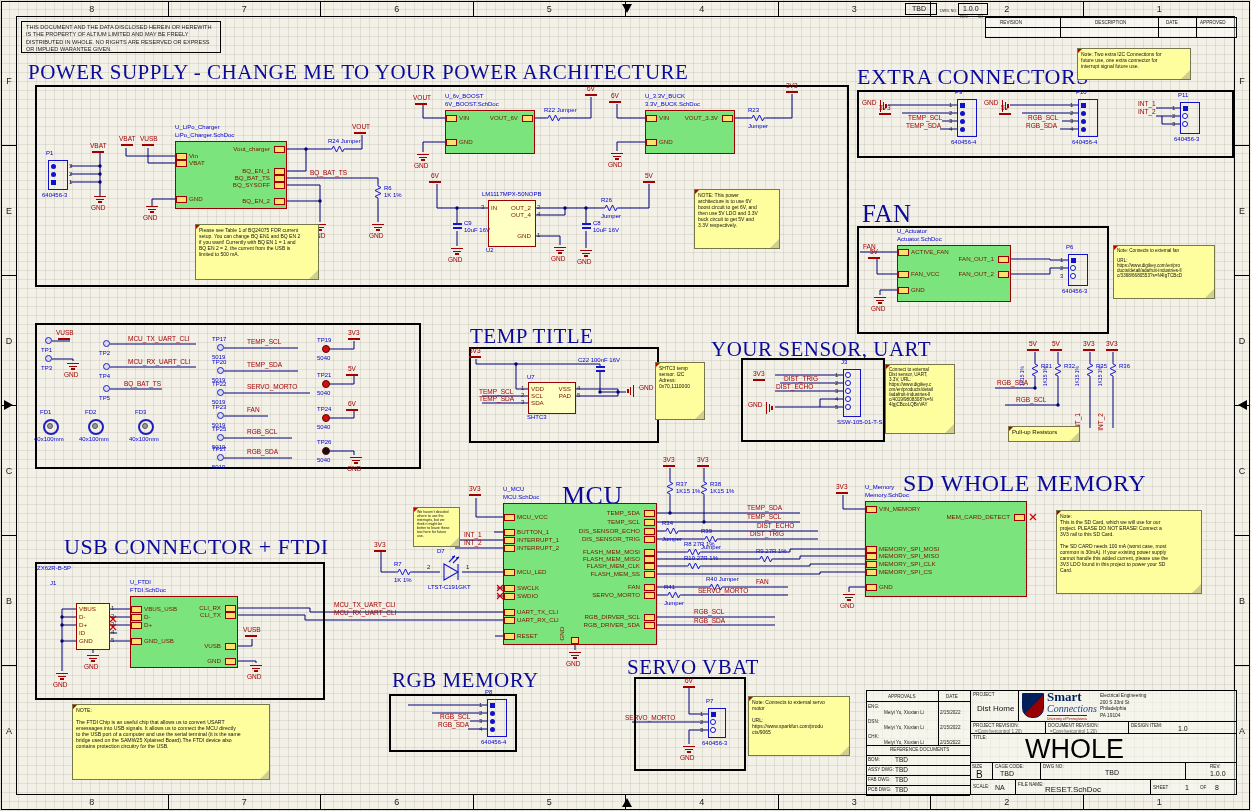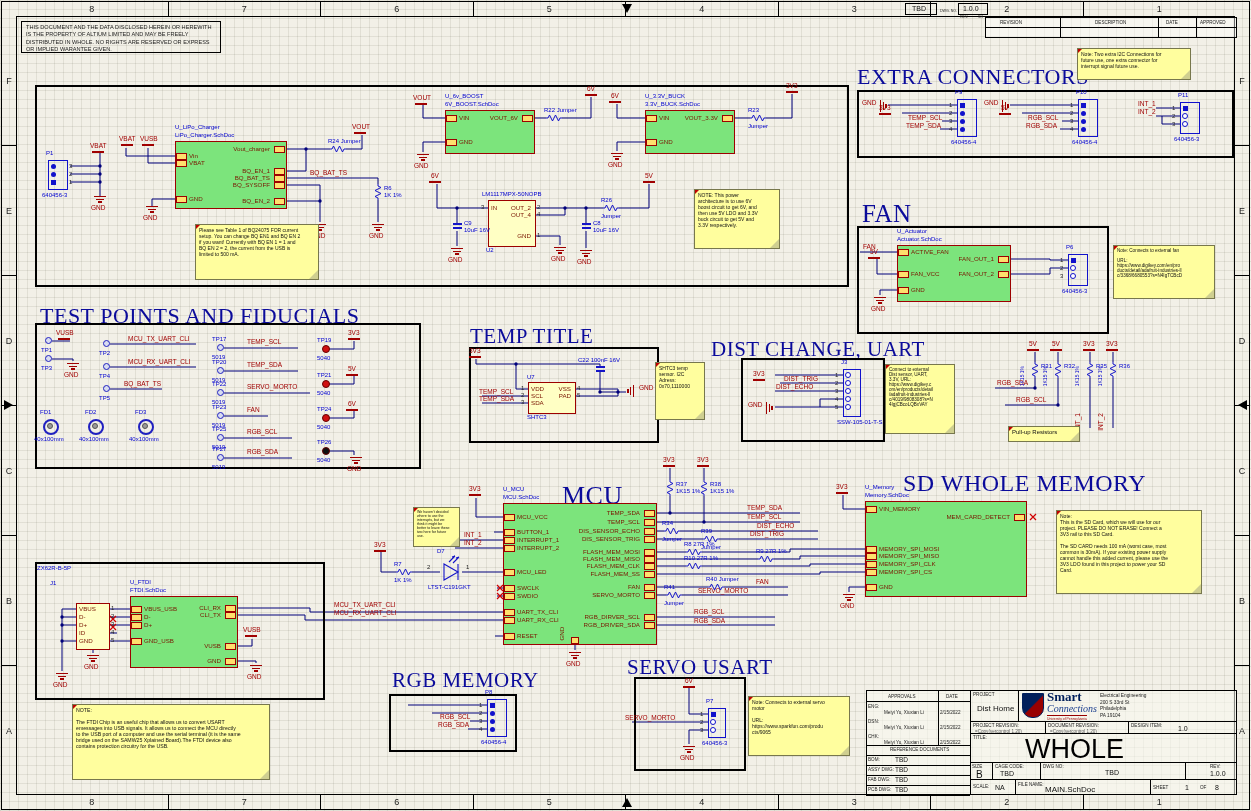--- a/index.html
+++ b/index.html
@@ -185,36 +185,37 @@
   <div class="tb-lab" style="left:1043px;top:764px">DWG NO:</div>
   <div class="tb-val" style="left:1105px;top:769px">TBD</div>
   <div style="position:absolute;left:1185px;top:762px;width:1px;height:17px;background:#000"></div>
   <div class="tb-lab" style="left:1210px;top:764px">REV:</div>
   <div class="tb-val" style="left:1210px;top:770px">1.0.0</div>
   <div style="position:absolute;left:970px;top:779px;width:267px;height:1px;background:#000"></div>
   <div class="tb-lab" style="left:973px;top:784px">SCALE:</div>
   <div class="tb-val" style="left:995px;top:784px">NA</div>
   <div style="position:absolute;left:1015px;top:779px;width:1px;height:16px;background:#000"></div>
   <div class="tb-lab" style="left:1018px;top:782px">FILE NAME:</div>
-  <div class="tb-val" style="left:1045px;top:785px;font-size:8px">MAIN.SchDoc</div>
+  <div class="tb-val" style="left:1045px;top:785px;font-size:8px">RESET.SchDoc</div>
   <div style="position:absolute;left:1150px;top:779px;width:1px;height:16px;background:#000"></div>
   <div class="tb-lab" style="left:1153px;top:785px">SHEET</div>
   <div class="tb-val" style="left:1185px;top:784px">1</div>
   <div class="tb-lab" style="left:1200px;top:785px">OF</div>
   <div class="tb-val" style="left:1215px;top:784px">8</div>
 
+<div class="sec-title" style="left: 28px; top: 60px; font-size: 21px;">POWER SUPPLY - CHANGE ME TO YOUR POWER ARCHITECTURE</div>
     <div class="sec-title" style="left: 857px; top: 64px; font-size: 22px;">EXTRA CONNECTORS</div>
     <div class="sec-title" style="left: 862px; top: 200px; font-size: 25px;">FAN</div>
-    <div class="sec-title" style="left: 40px; top: 303px; font-size: 22px;">TEST POINTS AND FIDUCIALS</div>
     <div class="sec-title" style="left: 470px; top: 324px; font-size: 21px;">TEMP TITLE</div>
-    <div class="sec-title" style="left: 711px; top: 337px; font-size: 21px;">DIST CHANGE, UART</div>
+    <div class="sec-title" style="left: 711px; top: 337px; font-size: 21px;">YOUR SENSOR, UART</div>
     <div class="sec-title" style="left: 562px; top: 481px; font-size: 26px;">MCU</div>
     <div class="sec-title" style="left: 903px; top: 470px; font-size: 24px;">SD WHOLE MEMORY</div>
+    <div class="sec-title" style="left: 64px; top: 534px; font-size: 22px;">USB CONNECTOR + FTDI</div>
     <div class="sec-title" style="left: 392px; top: 668px; font-size: 21px;">RGB MEMORY</div>
-    <div class="sec-title" style="left: 627px; top: 655px; font-size: 21px;">SERVO USART</div>
+    <div class="sec-title" style="left: 627px; top: 655px; font-size: 21px;">SERVO VBAT</div>
     <div class="sec-box" style="left: 35px; top: 85px; width: 810px; height: 198px;"></div>
     <div class="sec-box" style="left: 857px; top: 90px; width: 373px; height: 64px;"></div>
     <div class="sec-box" style="left: 857px; top: 226px; width: 248px; height: 104px;"></div>
     <div class="sec-box" style="left: 35px; top: 323px; width: 382px; height: 142px;"></div>
     <div class="sec-box" style="left: 469px; top: 347px; width: 186px; height: 92px;"></div>
     <div class="sec-box" style="left: 741px; top: 358px; width: 140px; height: 80px;"></div>
     <div class="sec-box" style="left: 35px; top: 562px; width: 286px; height: 134px;"></div>
     <div class="sec-box" style="left: 389px; top: 694px; width: 124px; height: 54px;"></div>
     <div class="sec-box" style="left: 634px; top: 677px; width: 108px; height: 90px;"></div>
     <div class="blk" style="left: 175px; top: 141px; width: 110px; height: 66px;"></div>

